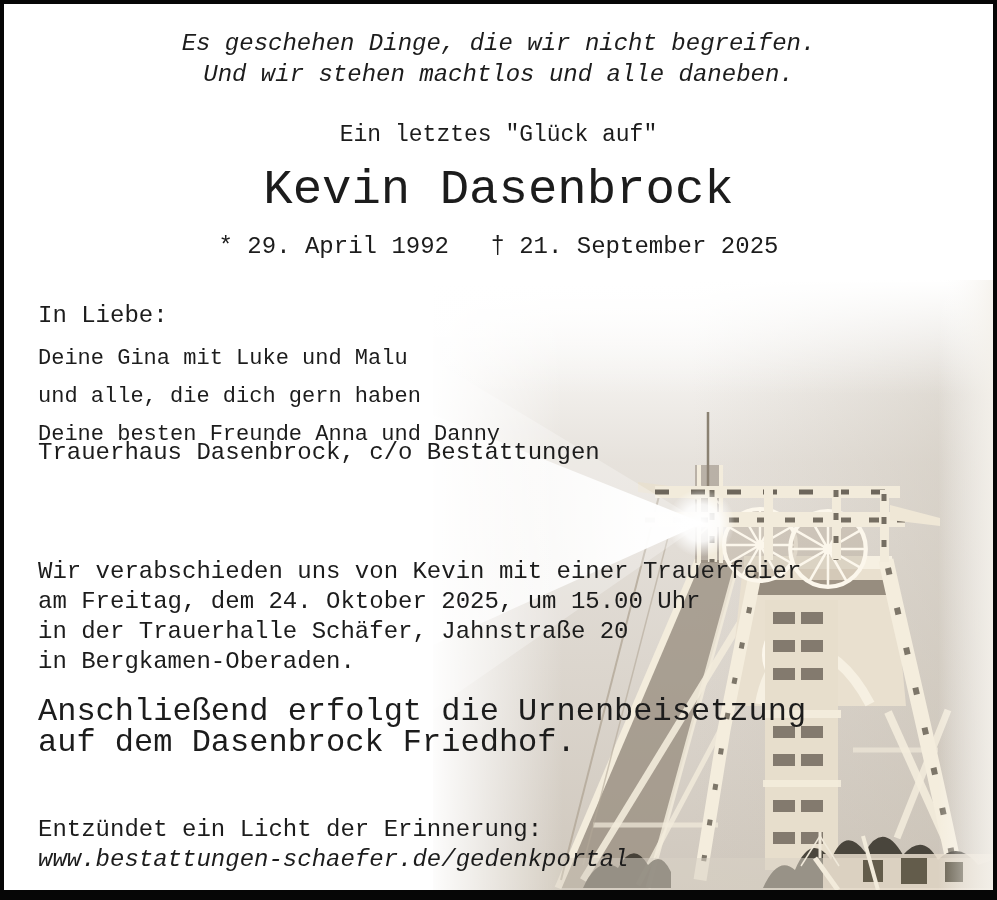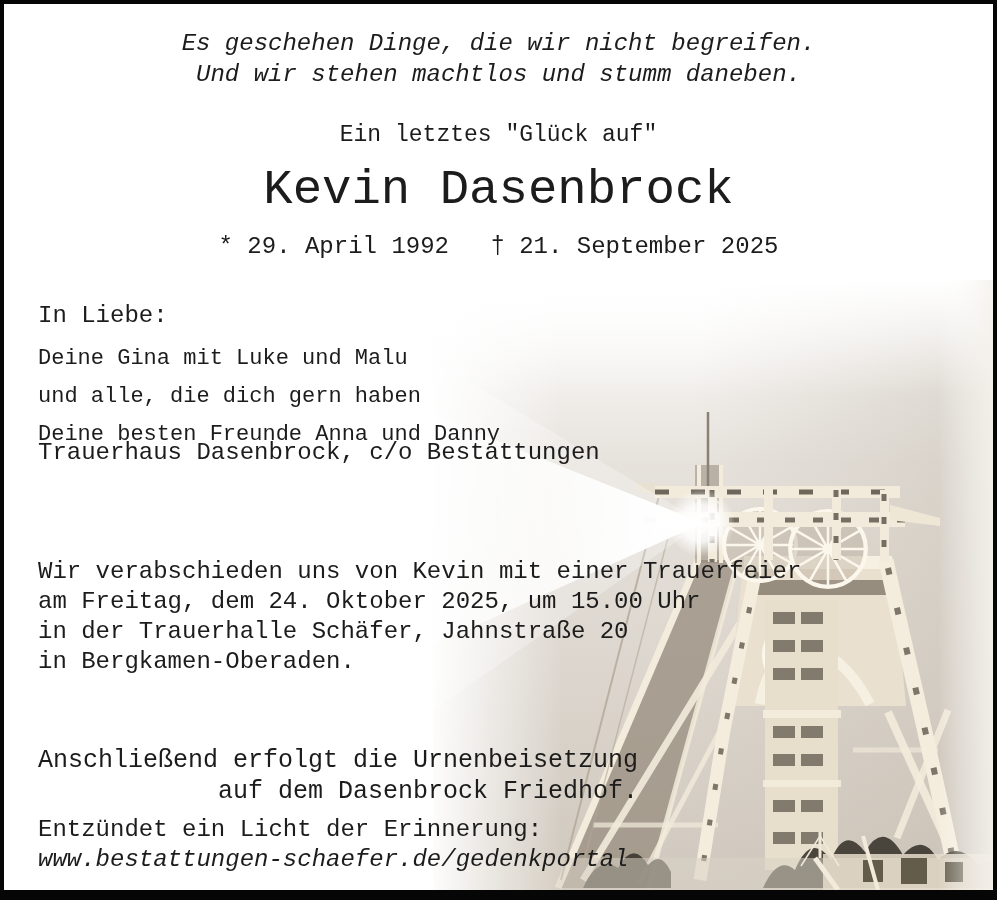--- a/index.html
+++ b/index.html
@@ -21,21 +21,21 @@
   .leftcol{left:34px;text-align:left;}
   .epigraph{top:24px;font-size:24px;line-height:31px;font-style:italic;}
   .motto{top:117px;font-size:23px;line-height:28px;}
   .deceased-name{top:158px;font-size:49px;line-height:56px;}
   .dates{top:228px;font-size:24px;line-height:30px;}
   .dates .death{margin-left:27px;}
   .salutation{top:297px;font-size:24px;line-height:30px;}
   .mourners{top:336px;font-size:22px;line-height:38px;}
   .funeral-home{top:435px;font-size:24px;line-height:28px;}
   .ceremony{top:553px;font-size:24px;line-height:30px;}
-  .burial{top:741px;font-size:25px;line-height:31px;text-align:right;}
+  .burial{top:692px;font-size:32px;line-height:31px;}
   .memorial{top:811px;font-size:24px;line-height:30px;}
   .memorial .url{font-style:italic;text-align:right;}
   .photo{left:429px;top:276px;width:560px;height:610px;pointer-events:none;}
   .txt{z-index:3;}
 </style>
 </head>
 <body>
 
 <div class="sheet">
 
@@ -198,21 +198,21 @@
     <line x1="387" y1="556" x2="368" y2="586" stroke="#f0e9da" stroke-width="1.5"></line>
     <line x1="387" y1="556" x2="406" y2="586" stroke="#f0e9da" stroke-width="1.5"></line>
 
     <rect x="0" y="0" width="130" height="610" fill="url(#fadeL)"></rect>
     <rect x="0" y="0" width="560" height="115" fill="url(#fadeT)"></rect>
     <rect x="505" y="0" width="55" height="610" fill="url(#fadeR)"></rect>
   </svg>
 
   <div class="abs centered epigraph txt">
     <div>Es geschehen Dinge, die wir nicht begreifen.</div>
-    <div>Und wir stehen machtlos und stumm daneben.</div>
+    <div>Und wir stehen machtlos und alle daneben.</div>
   </div>
 
   <div class="abs centered motto txt">Ein letztes "Glück auf"</div>
 
   <div class="abs centered deceased-name txt">Kevin Dasenbrock</div>
 
   <div class="abs centered dates txt">
     <span class="birth">* 29. April 1992</span>
     <span class="death">† 21. September 2025</span>
   </div>

